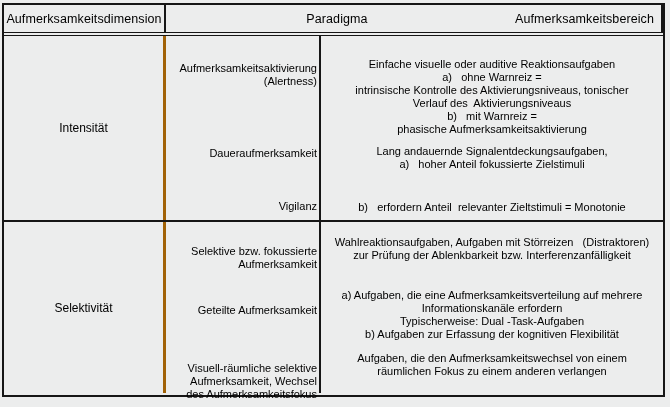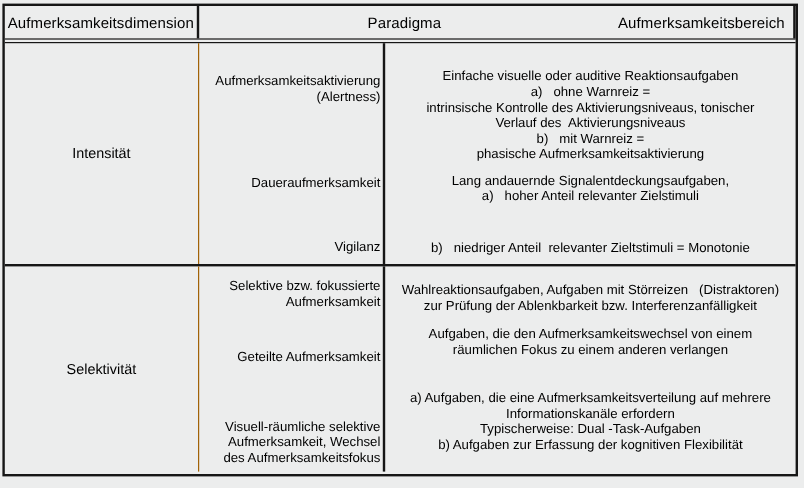--- a/index.html
+++ b/index.html
@@ -26,21 +26,21 @@
     font-size:12.5px; letter-spacing:0.1px;
   }
   .c1 { width:162px; box-sizing:border-box; border-right:2px solid #161616; }
   .c2 { width:155px; box-sizing:border-box; border-right:2px solid #161616; }
   .c3 { flex:1; }
   .section { display:flex; box-sizing:border-box; }
   .s0 { height:184px; }
   .s1 { height:173px; border-top:2px solid #161616; }
   .col-dim {
     width:162px; box-sizing:border-box;
-    border-right:1px solid #a16207;
+    border-right:3px solid #a16207;
     display:flex; align-items:center; justify-content:center;
     font-size:12px;
   }
   .col-ber {
     width:155px; box-sizing:border-box;
     border-right:2px solid #161616;
     display:flex; flex-direction:column;
     font-size:11px; text-align:right;
   }
   .col-par {
@@ -48,21 +48,21 @@
     font-size:11px; text-align:center;
   }
   .cell { white-space:pre-wrap; line-height:13px; padding:0 2px; }
   
   .s0 .ber-0 { padding-top:26px; }
   .s0 .ber-1 { padding-top:59px; }
   .s0 .ber-2 { padding-top:40px;margin-left:24px; }
   .s0 .par-0 { padding-top:22px; }
   .s0 .par-1 { padding-top:9px; }
   .s0 .par-2 { padding-top:30px; }
-  .s1 .ber-0 { padding-top:11px; }
+  .s1 .ber-0 { padding-top:23px; }
   .s1 .ber-1 { padding-top:33px; }
   .s1 .ber-2 { padding-top:45px; }
   .s1 .par-0 { padding-top:14px; }
   .s1 .par-1 { padding-top:27px; }
   .s1 .par-2 { padding-top:11px; }
 </style>
 </head>
 <body>
 
 <div class="tbl">
@@ -82,40 +82,40 @@
       <div class="cell ber-2">Vigilanz</div>
     </div>
     <div class="col-par">
       <div class="cell par-0">Einfache visuelle oder auditive Reaktionsaufgaben
 a)   ohne Warnreiz =
 intrinsische Kontrolle des Aktivierungsniveaus, tonischer
 Verlauf des  Aktivierungsniveaus
 b)   mit Warnreiz =
 phasische Aufmerksamkeitsaktivierung</div>
       <div class="cell par-1">Lang andauernde Signalentdeckungsaufgaben,
-a)   hoher Anteil relevanter Zielstimuli</div>
-      <div class="cell par-2">b)   niedriger Anteil  relevanter Zieltstimuli = Monotonie</div>
+a)   hoher Anteil fokussierte Zielstimuli</div>
+      <div class="cell par-2">b)   erfordern Anteil  relevanter Zieltstimuli = Monotonie</div>
     </div>
   </div>
 
   <div class="section s1">
     <div class="col-dim">Selektivität</div>
     <div class="col-ber">
       <div class="cell ber-0">Selektive bzw. fokussierte
 Aufmerksamkeit</div>
       <div class="cell ber-1">Geteilte Aufmerksamkeit</div>
       <div class="cell ber-2">Visuell-räumliche selektive
 Aufmerksamkeit, Wechsel
 des Aufmerksamkeitsfokus</div>
     </div>
     <div class="col-par">
       <div class="cell par-0">Wahlreaktionsaufgaben, Aufgaben mit Störreizen   (Distraktoren)
 zur Prüfung der Ablenkbarkeit bzw. Interferenzanfälligkeit</div>
-      <div class="cell par-2">Aufgaben, die den Aufmerksamkeitswechsel von einem
-räumlichen Fokus zu einem anderen verlangen</div>
       <div class="cell par-1">a) Aufgaben, die eine Aufmerksamkeitsverteilung auf mehrere
 Informationskanäle erfordern
 Typischerweise: Dual -Task-Aufgaben
 b) Aufgaben zur Erfassung der kognitiven Flexibilität</div>
+      <div class="cell par-2">Aufgaben, die den Aufmerksamkeitswechsel von einem
+räumlichen Fokus zu einem anderen verlangen</div>
     </div>
   </div>
 
 </div>
 
 </body></html>

